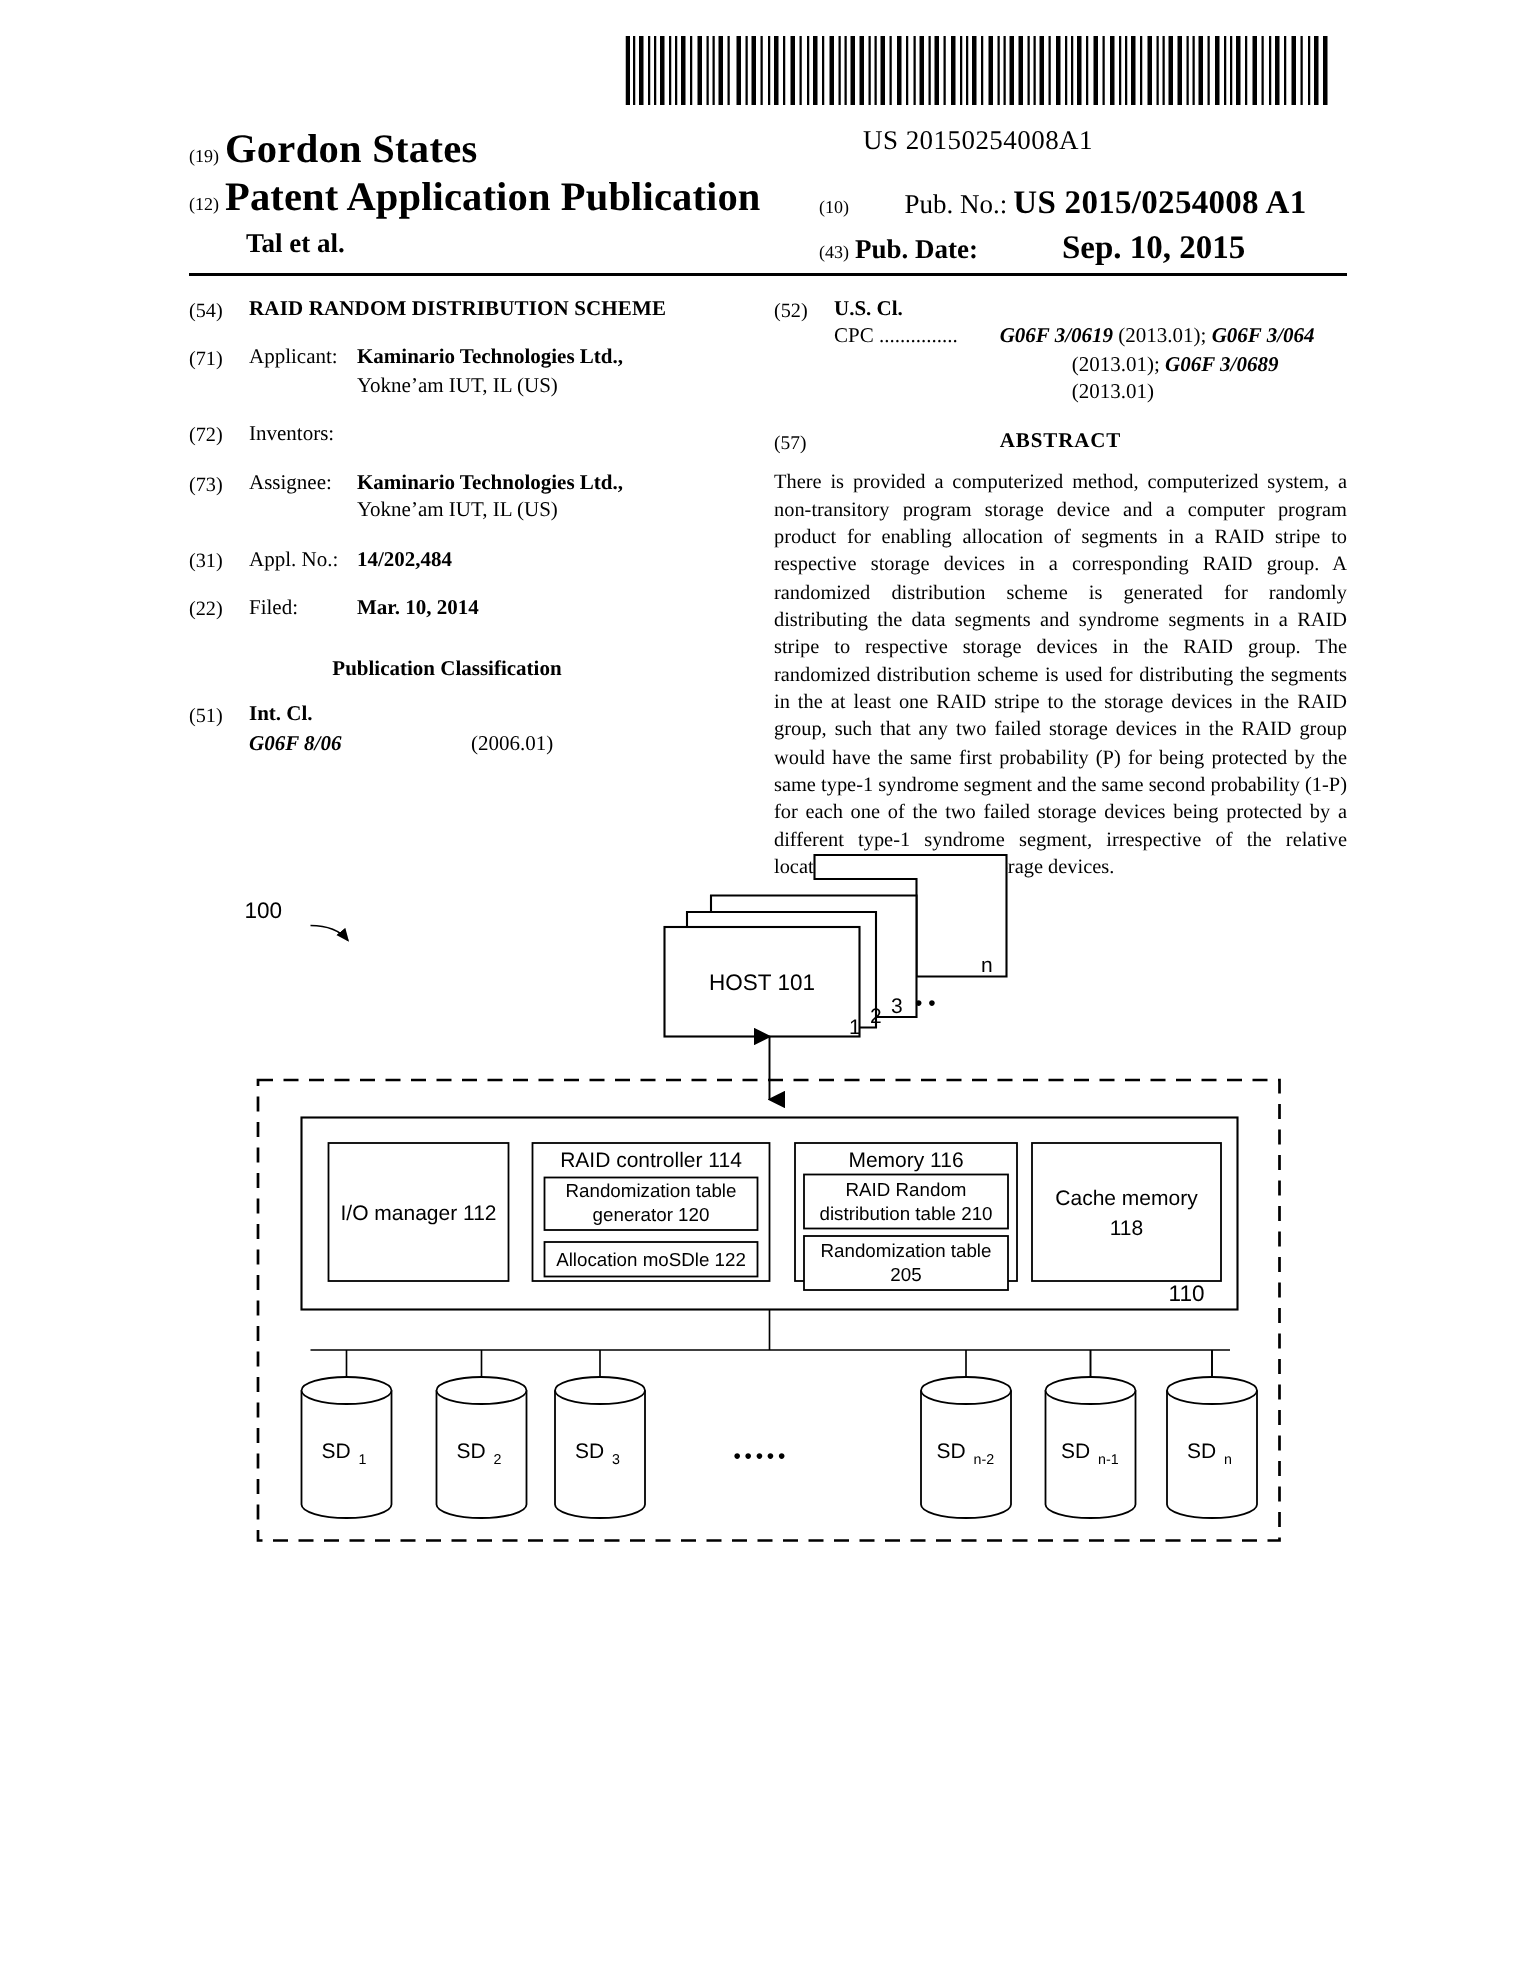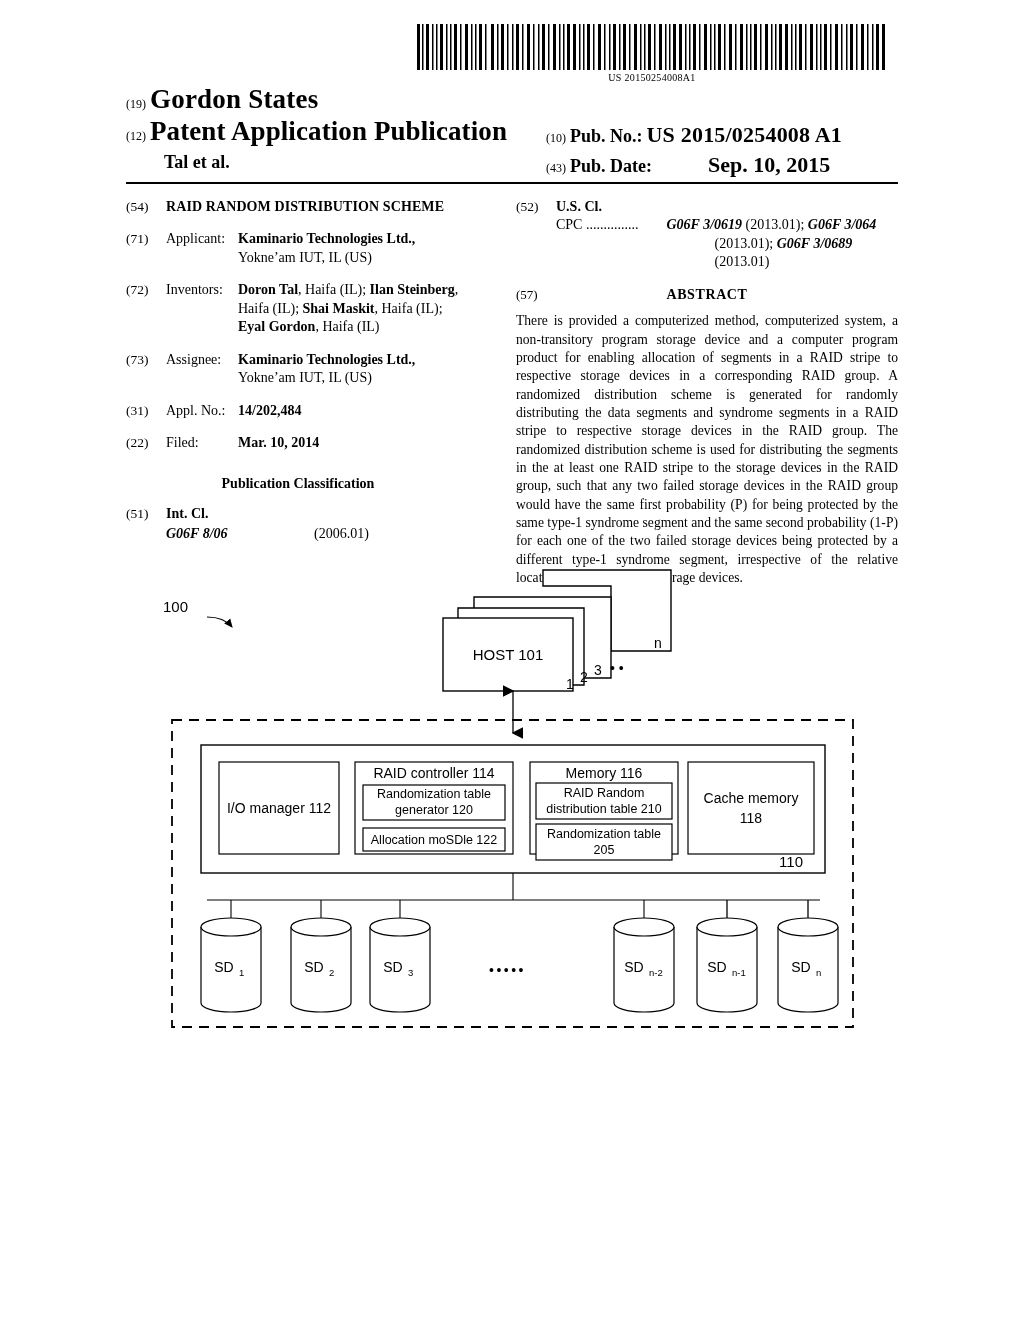--- a/index.html
+++ b/index.html
@@ -25,23 +25,23 @@
     width: 470px;
     text-align: center;
   }
   #barcode-bars {
     height: 46px;
     width: 100%;
     display: block;
   }
   #barcode-number {
     font-family: "Liberation Serif", serif;
-    font-size: 10px;
+    font-size: 18px;
     letter-spacing: 0.3px;
-    margin-top: 2px;
+    margin-top: 13px;
   }
 
   
   #masthead {
     position: absolute;
     left: 126px;
     top: 84px;
     width: 772px;
     height: 92px;
   }
@@ -79,21 +79,22 @@
     font-weight: bold;
   }
   #pub-no-row {
     position: absolute;
     left: 420px;
     top: 38px;
     white-space: nowrap;
   }
   #pub-no-row .lbl {
     font-size: 18px;
-    font-weight: bold;
+    font-weight: normal;
+    margin-left: 33px;
   }
   #pub-no-row .val {
     font-size: 22px;
     font-weight: bold;
     letter-spacing: 0.2px;
   }
   #pub-date-row {
     position: absolute;
     left: 420px;
     top: 68px;
@@ -358,25 +359,20 @@
     <span class="key">Applicant:</span>
     <span class="body">
       <b class="bold">Kaminario Technologies Ltd.,</b><br>
       <span>Yokne’am IUT, IL (US)</span>
     </span>
   </div>
 
   <div class="field">
     <span class="code">(72)</span>
     <span class="key">Inventors:</span>
-    <span class="body">
-      <b class="bold">Doron Tal</b><span>, Haifa (IL); </span><b class="bold">Ilan Steinberg</b><span>,</span><br>
-      <span>Haifa (IL); </span><b class="bold">Shai Maskit</b><span>, Haifa (IL);</span><br>
-      <b class="bold">Eyal Gordon</b><span>, Haifa (IL)</span>
-    </span>
   </div>
 
   <div class="field">
     <span class="code">(73)</span>
     <span class="key">Assignee:</span>
     <span class="body">
       <b class="bold">Kaminario Technologies Ltd.,</b><br>
       <span>Yokne’am IUT, IL (US)</span>
     </span>
   </div>

